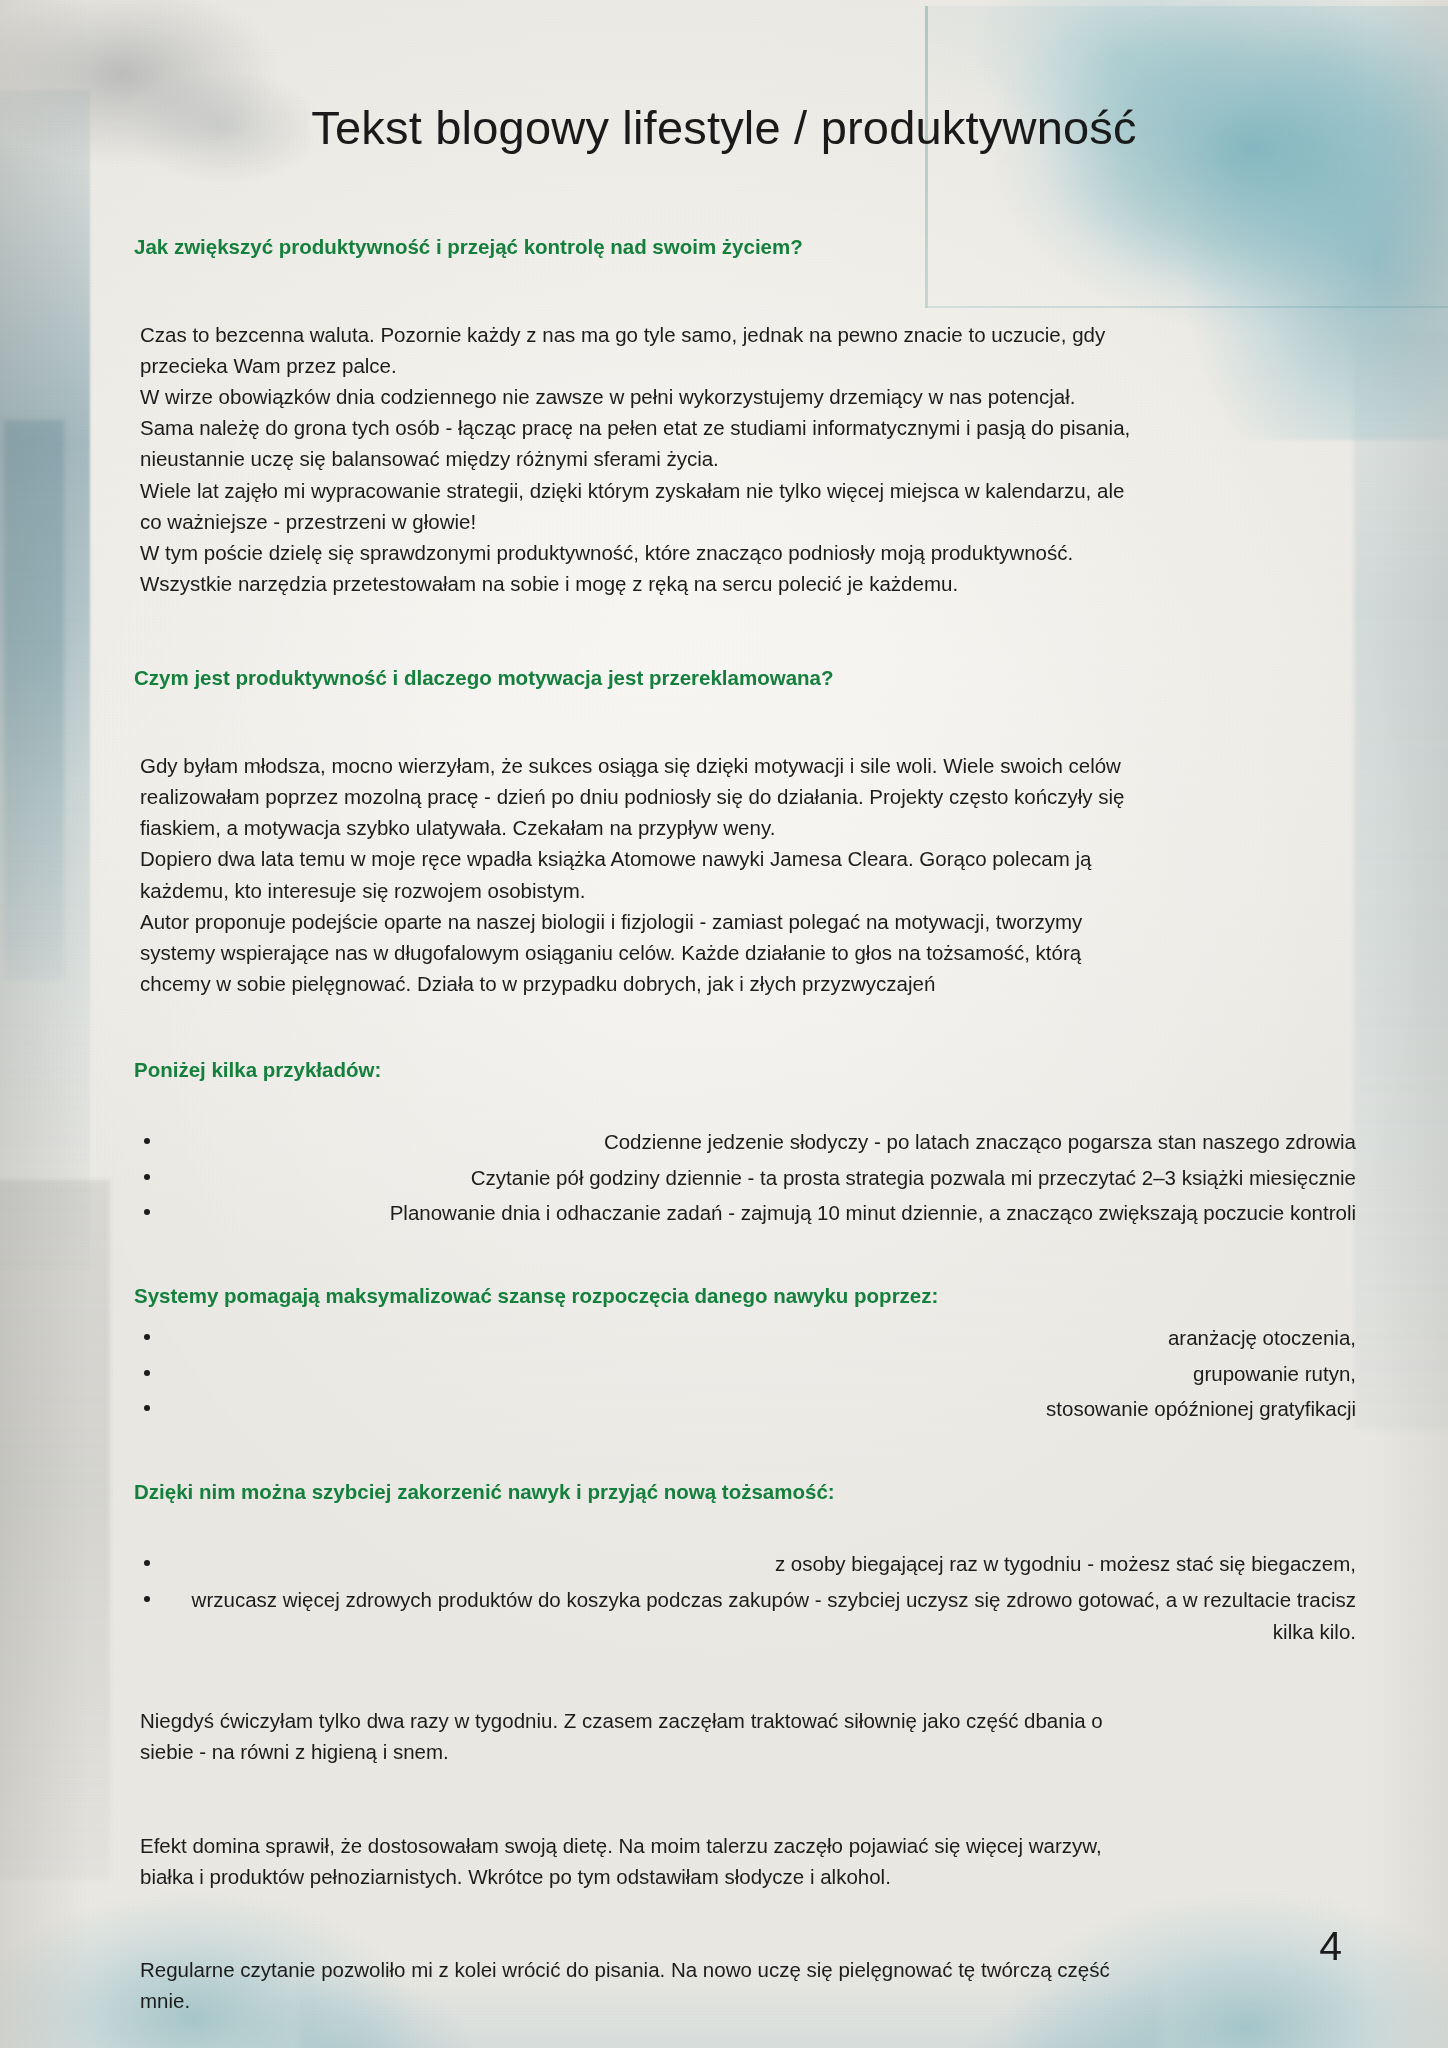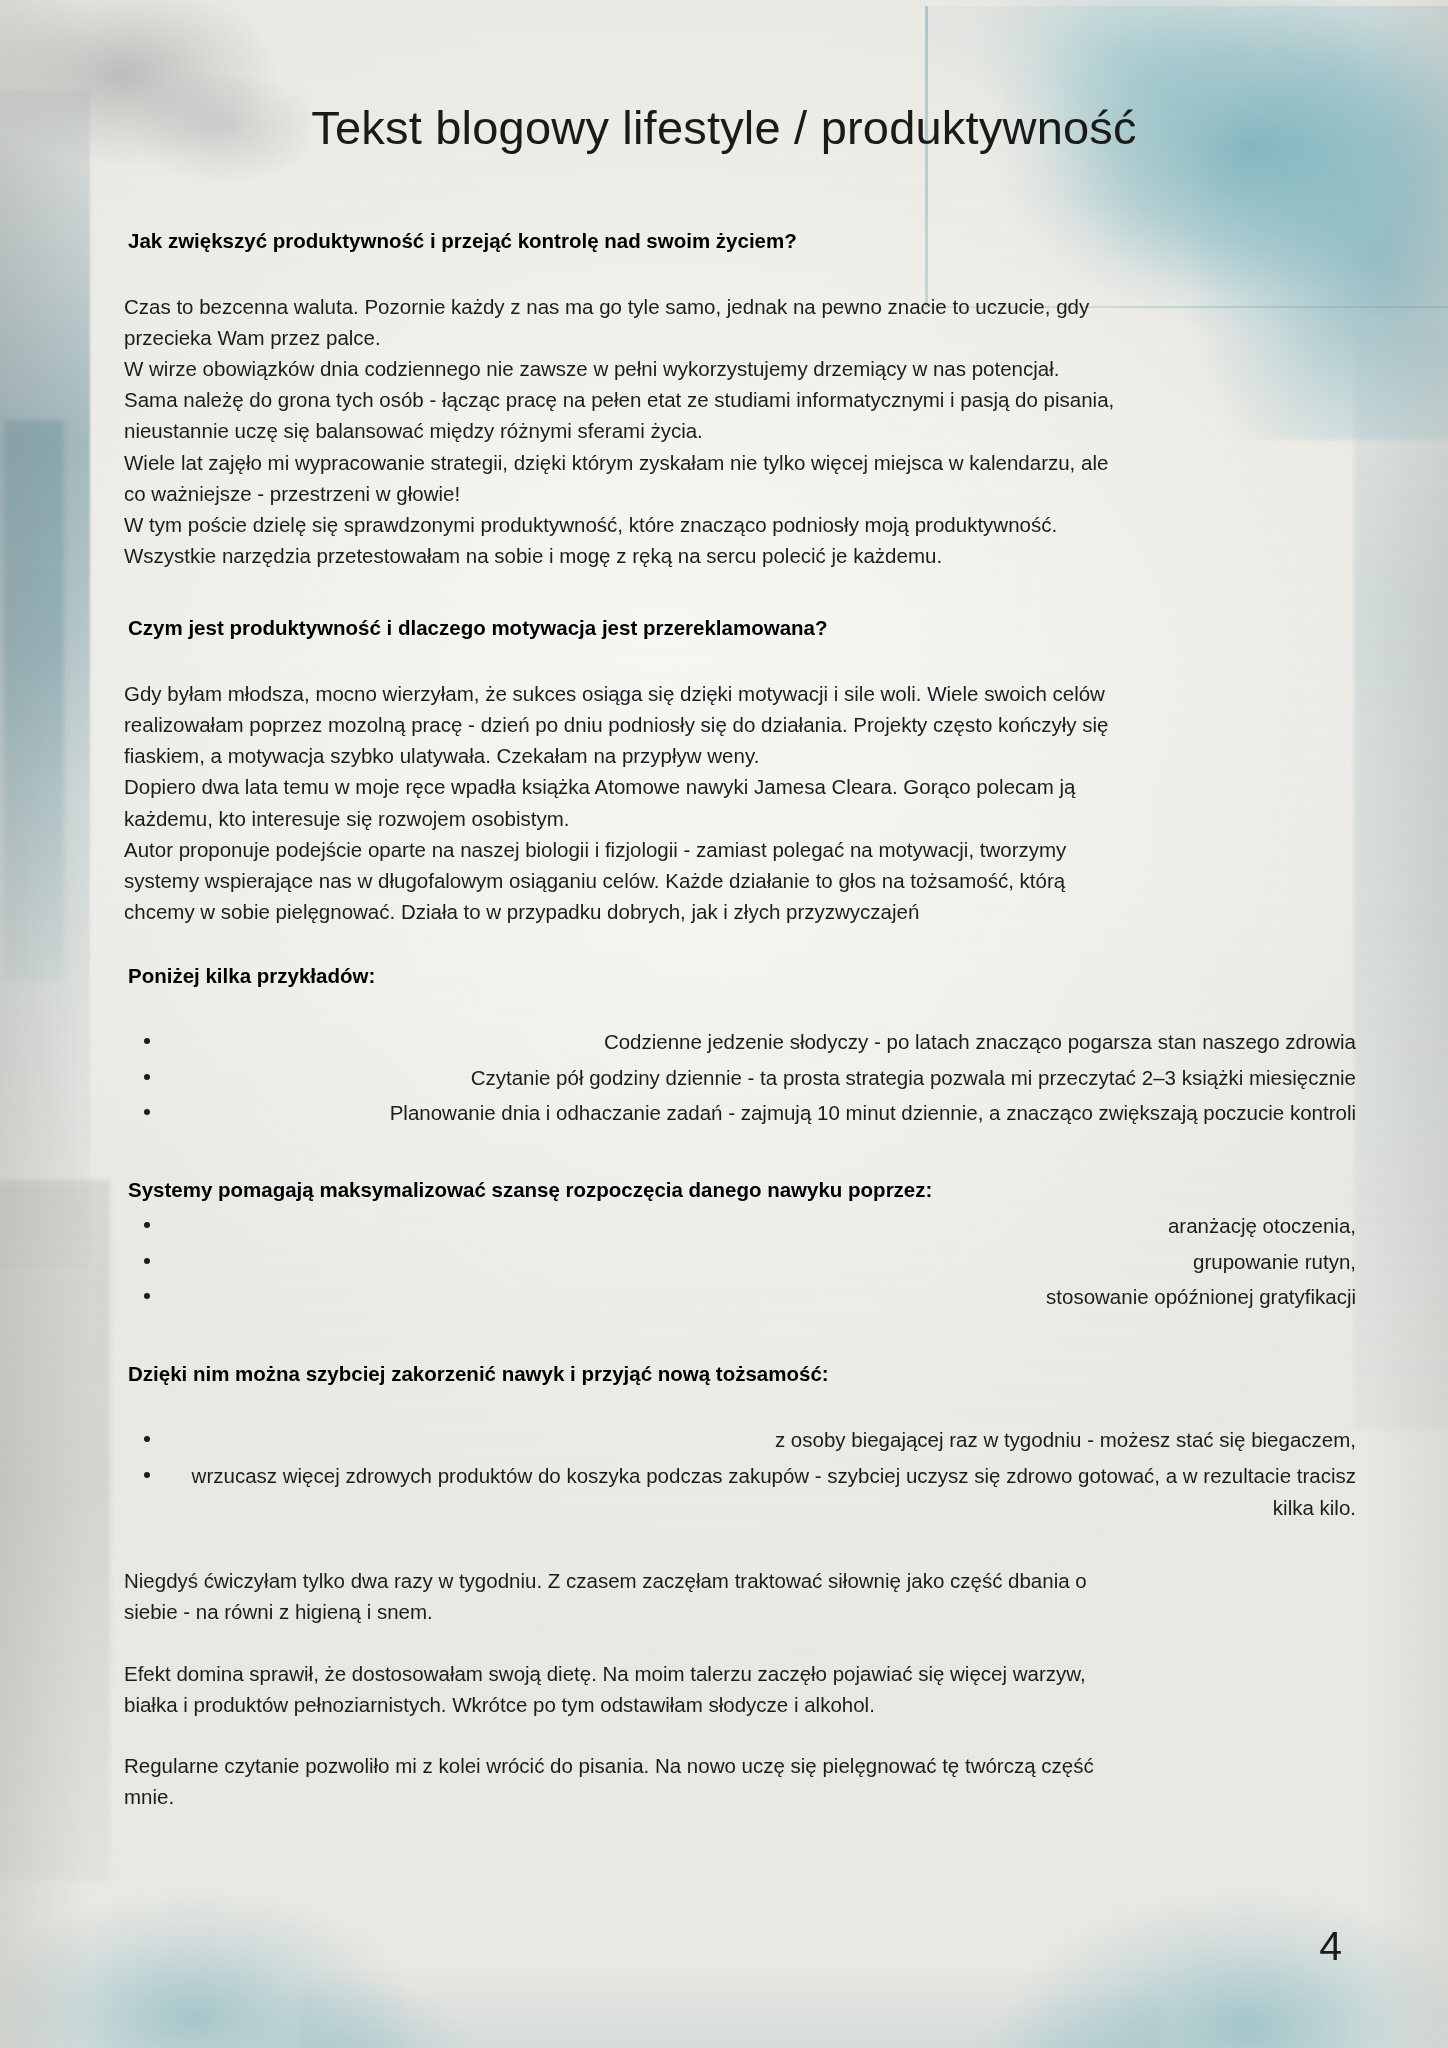--- a/index.html
+++ b/index.html
@@ -169,27 +169,27 @@
     top: 222px;
     width: 1232px;
     color: #1c1c1c;
     font-size: 20.5px;
     line-height: 1.52;
   }
 
   h3.sec {
     font-size: 20.5px;
     font-weight: bold;
-    margin: 4px;
+    margin: 10px;
     line-height: 1.5;
-    color: #000000;
+    color: #15803d;
   }
 
   p.para {
-    margin: 0;
+    margin: 16px;
     line-height: 1.52;
   }
   p.para .ln { display: block; }
 
   ul.bl {
     margin: 0;
     padding: 0 0 0 38px;
     list-style: none;
     text-align: right;
   }

